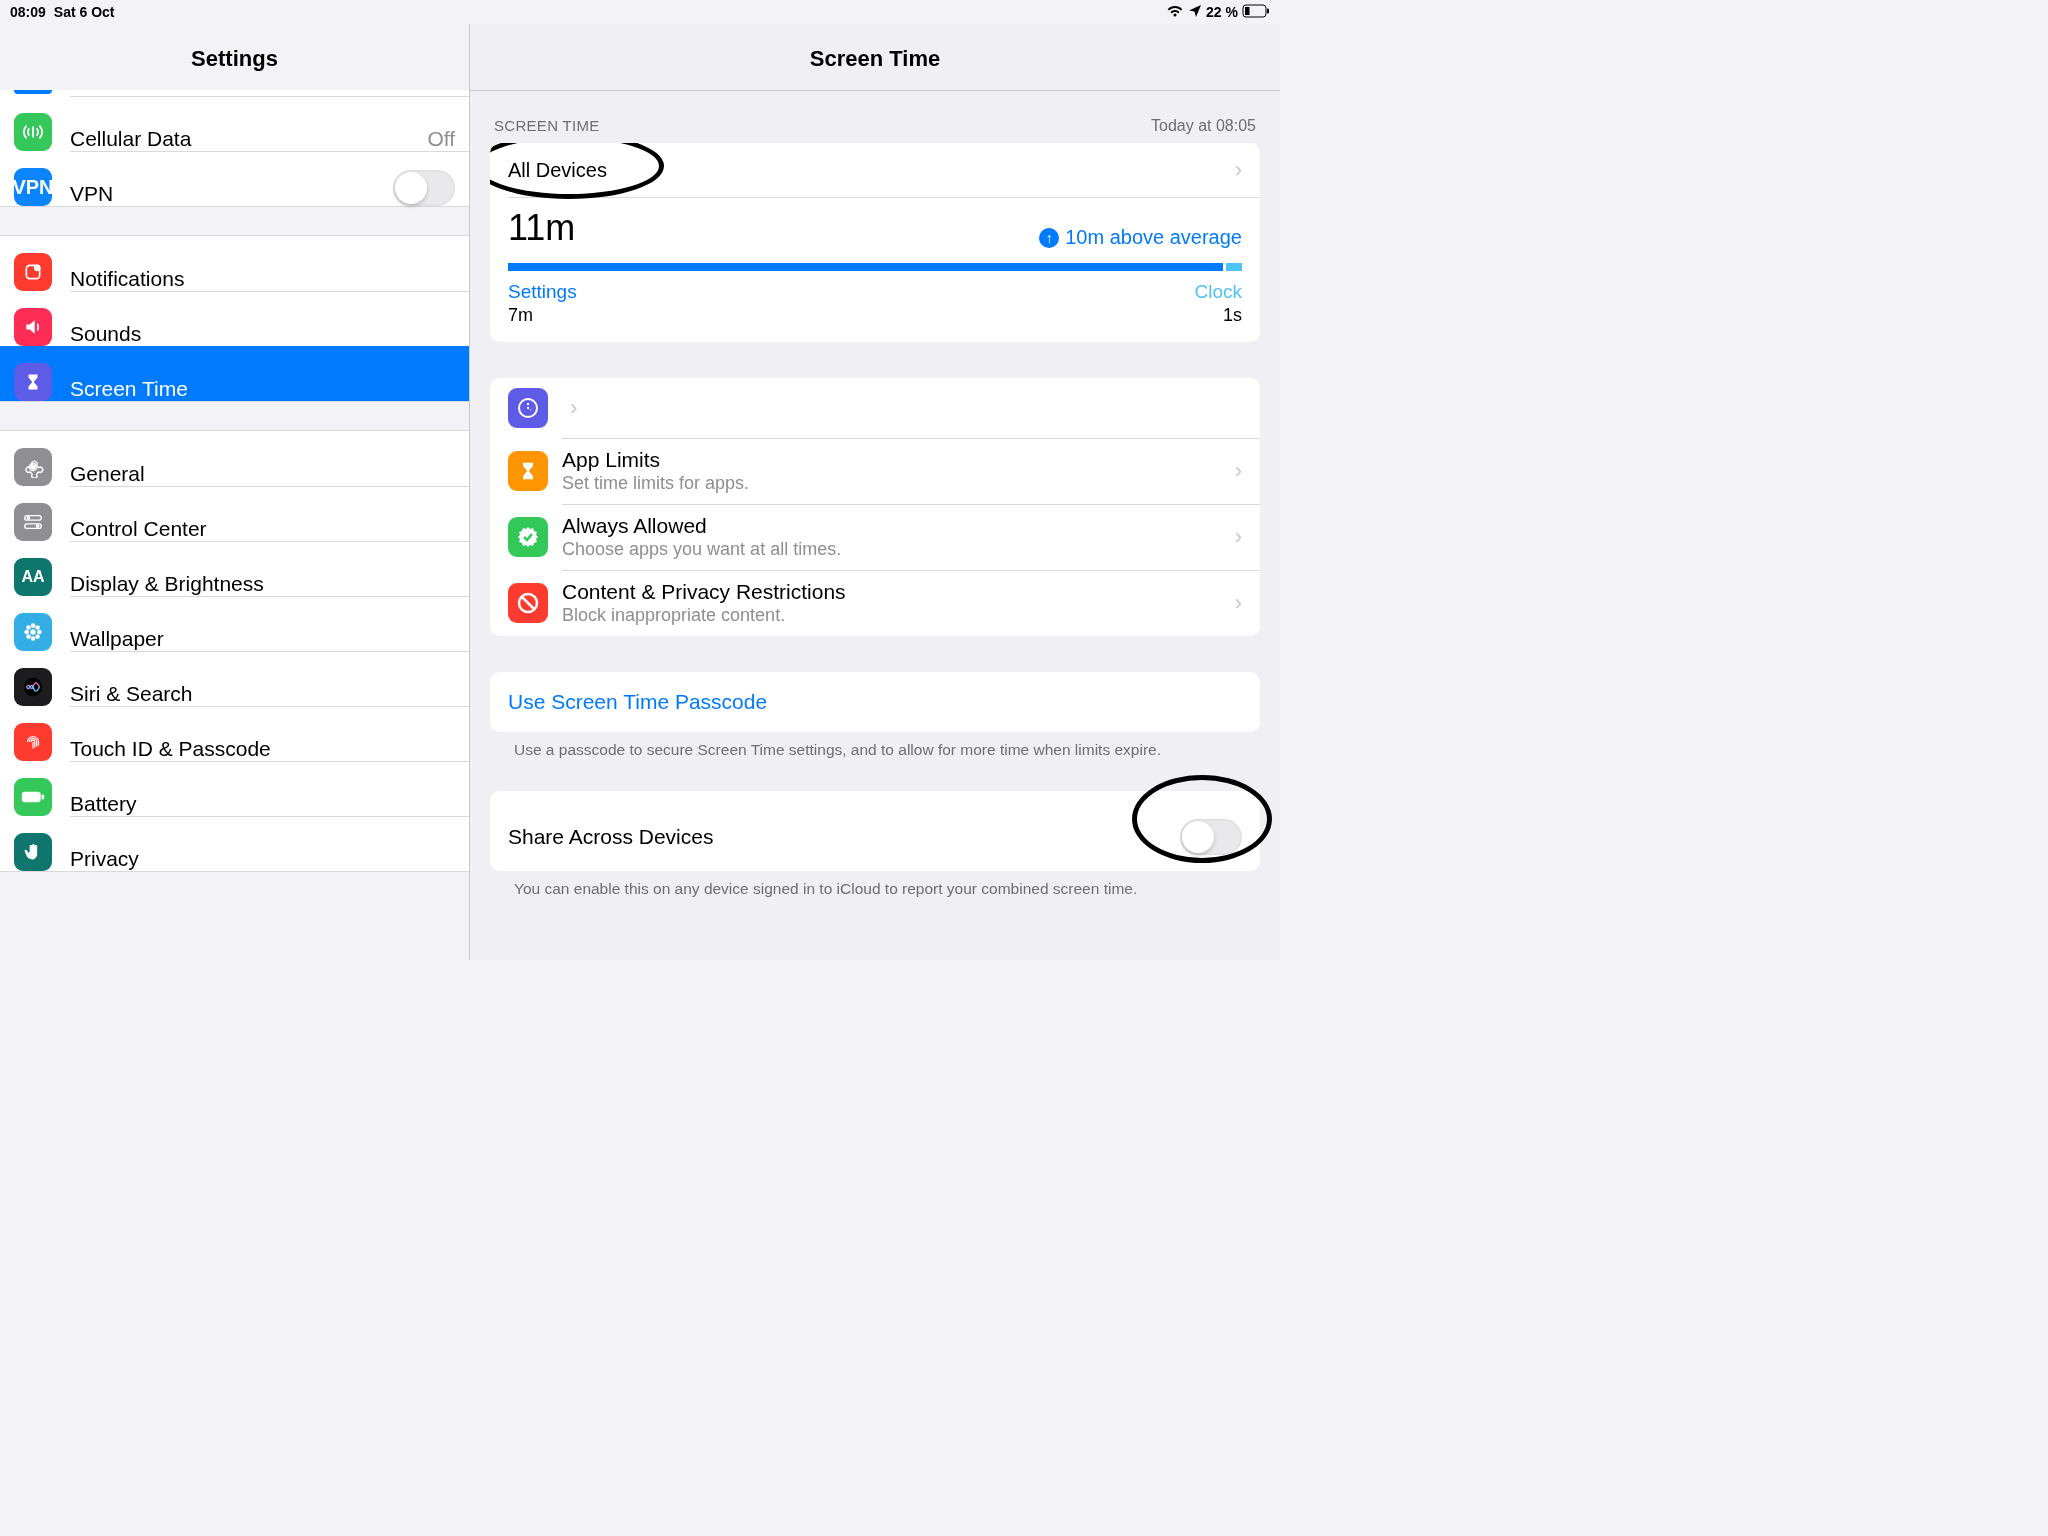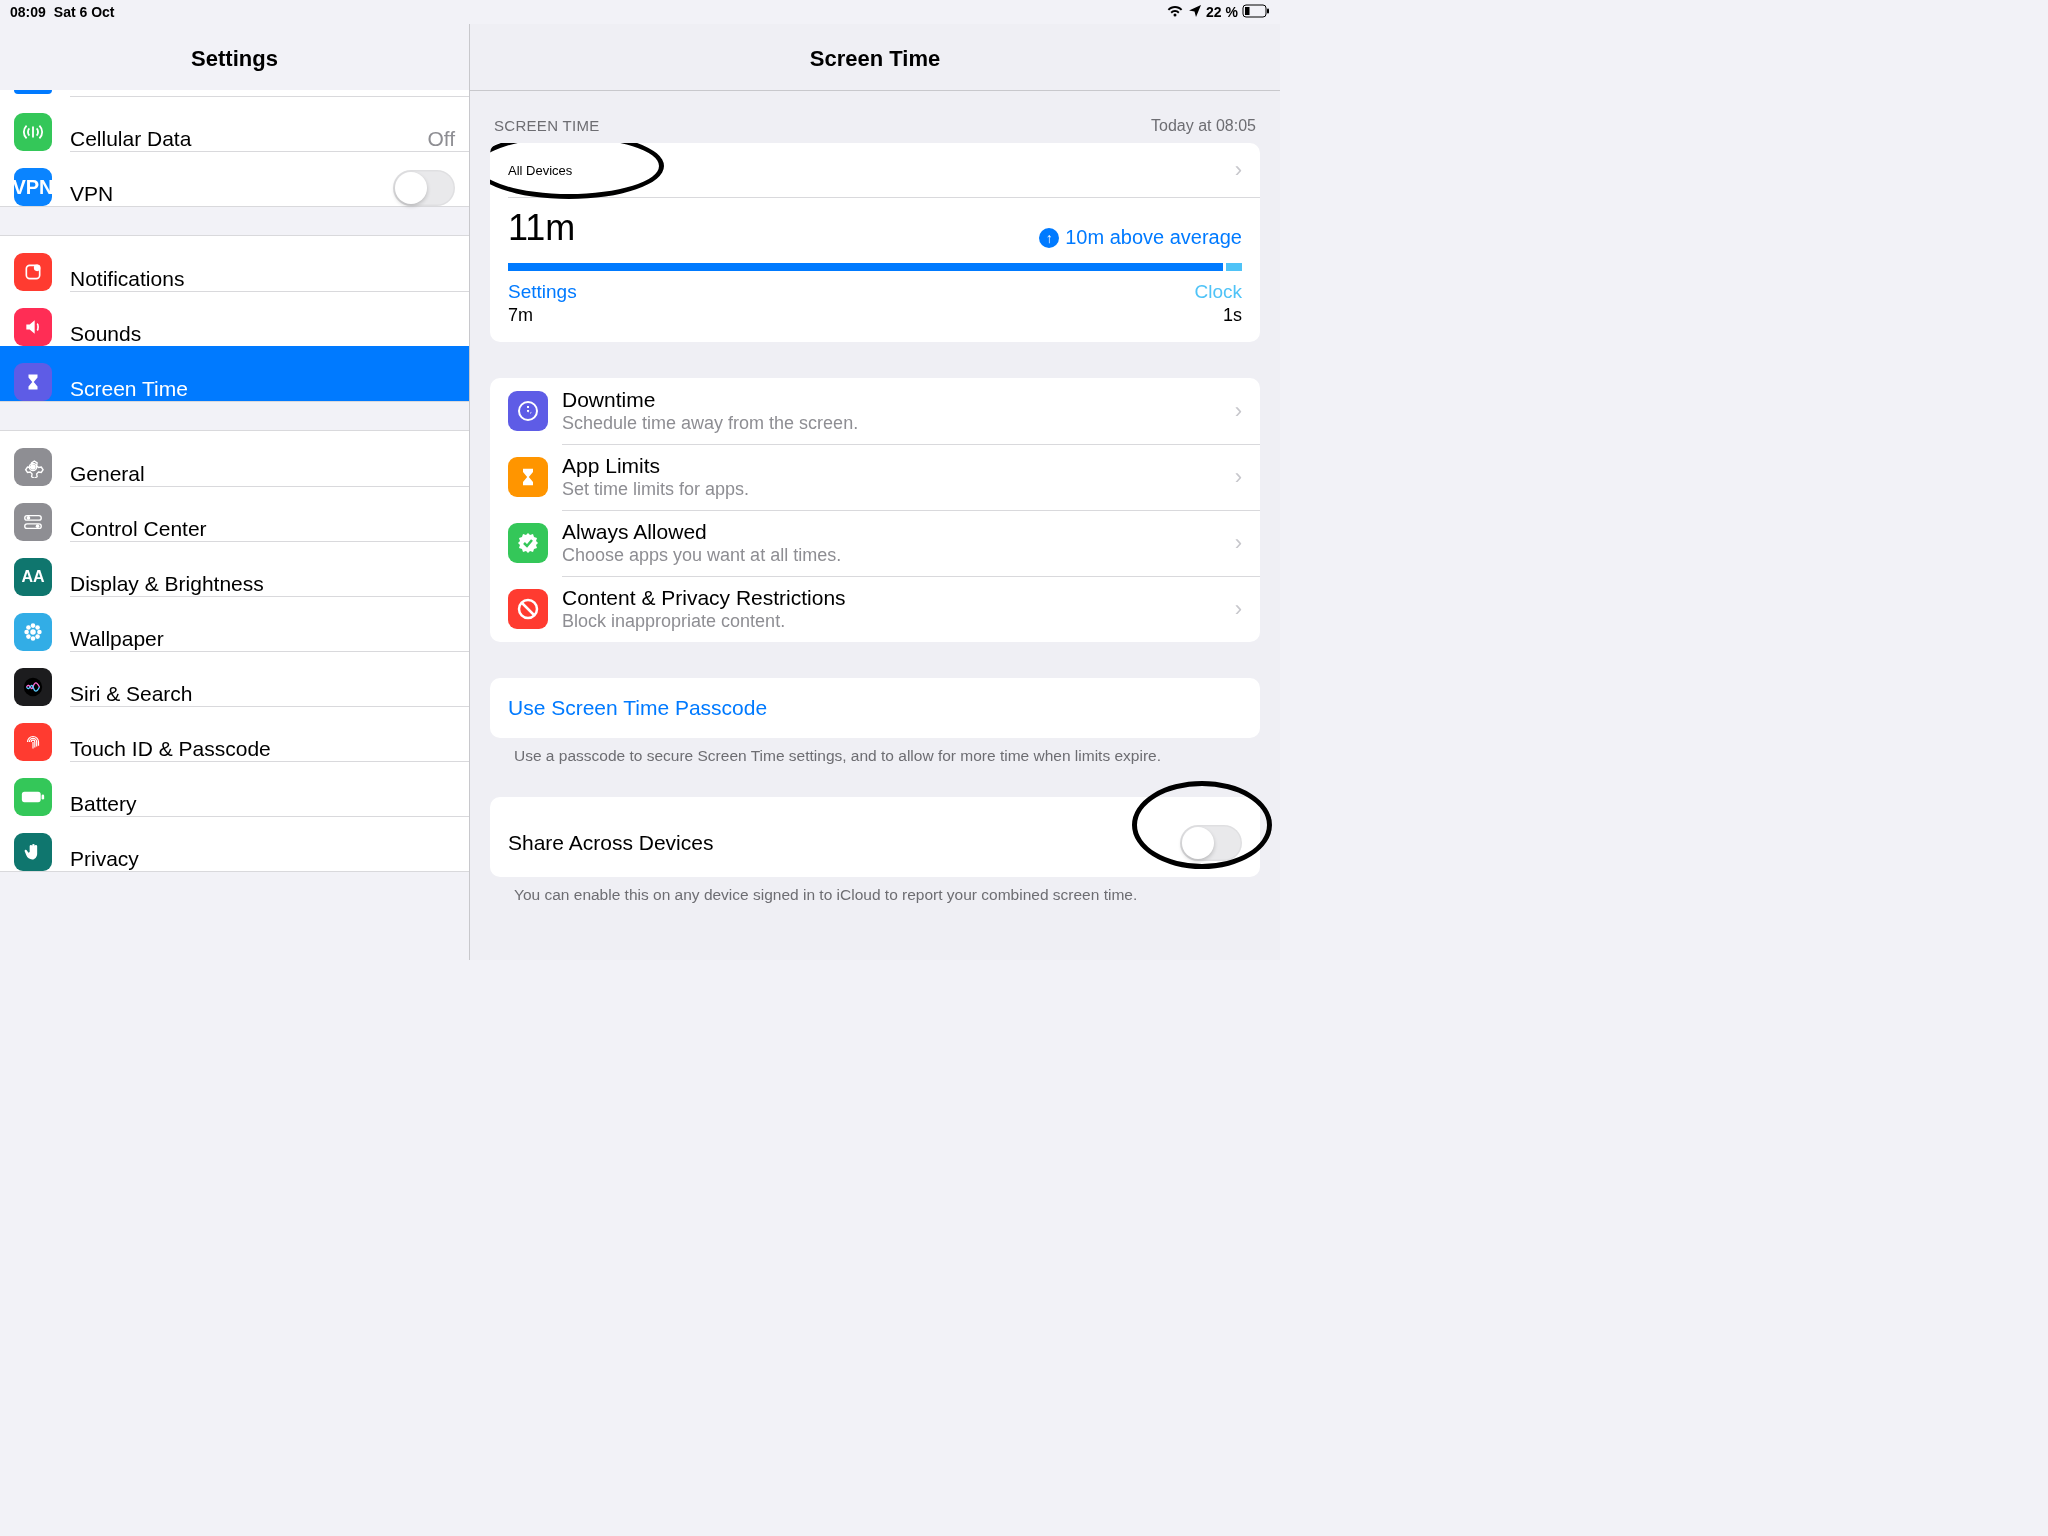--- a/index.html
+++ b/index.html
@@ -118,21 +118,21 @@
   display: flex;
   align-items: center;
   padding: 14px 18px;
   position: relative;
 }
 .chevron {
   color: #c7c7cc;
   font-size: 22px;
   margin-left: 8px;
 }
-.all-devices-label { font-size: 13px; }
+.all-devices-label { font-size: 20px; }
 .usage-block { padding: 10px 18px 16px 18px; position: relative; }
 .usage-block::before {
   content: "";
   position: absolute;
   left: 18px; right: 0; top: 0;
   height: 1px;
   background: #d9d9dc;
 }
 .big-time { font-size: 36px; font-weight: 400; }
 .avg-row { display: flex; justify-content: space-between; align-items: flex-end; }
@@ -432,24 +432,20 @@
 
     <div class="section" style="margin-top:36px;">
       <div class="card">
         <div class="opt-row">
           <div class="opt-icon ic-indigo">
             <svg width="24" height="24" viewBox="0 0 24 24" fill="none" stroke="#fff" stroke-width="2">
                 <circle cx="12" cy="12" r="9"></circle>
                 <path d="M12 7v5l3 2" stroke-dasharray="2 2"></path>
               </svg>
           </div>
-          <div class="opt-text">
-            <div class="opt-title">Downtime</div>
-            <div class="opt-sub">Schedule time away from the screen.</div>
-          </div>
           <span class="chevron">›</span>
         </div>
         <div class="opt-row">
           <div class="opt-icon ic-orange">
             <svg width="20" height="24" viewBox="0 0 24 24" fill="#fff">
                 <path d="M6 2h12v4l-5 6 5 6v4H6v-4l5-6-5-6V2z"></path>
               </svg>
           </div>
           <div class="opt-text">
             <div class="opt-title">App Limits</div>

